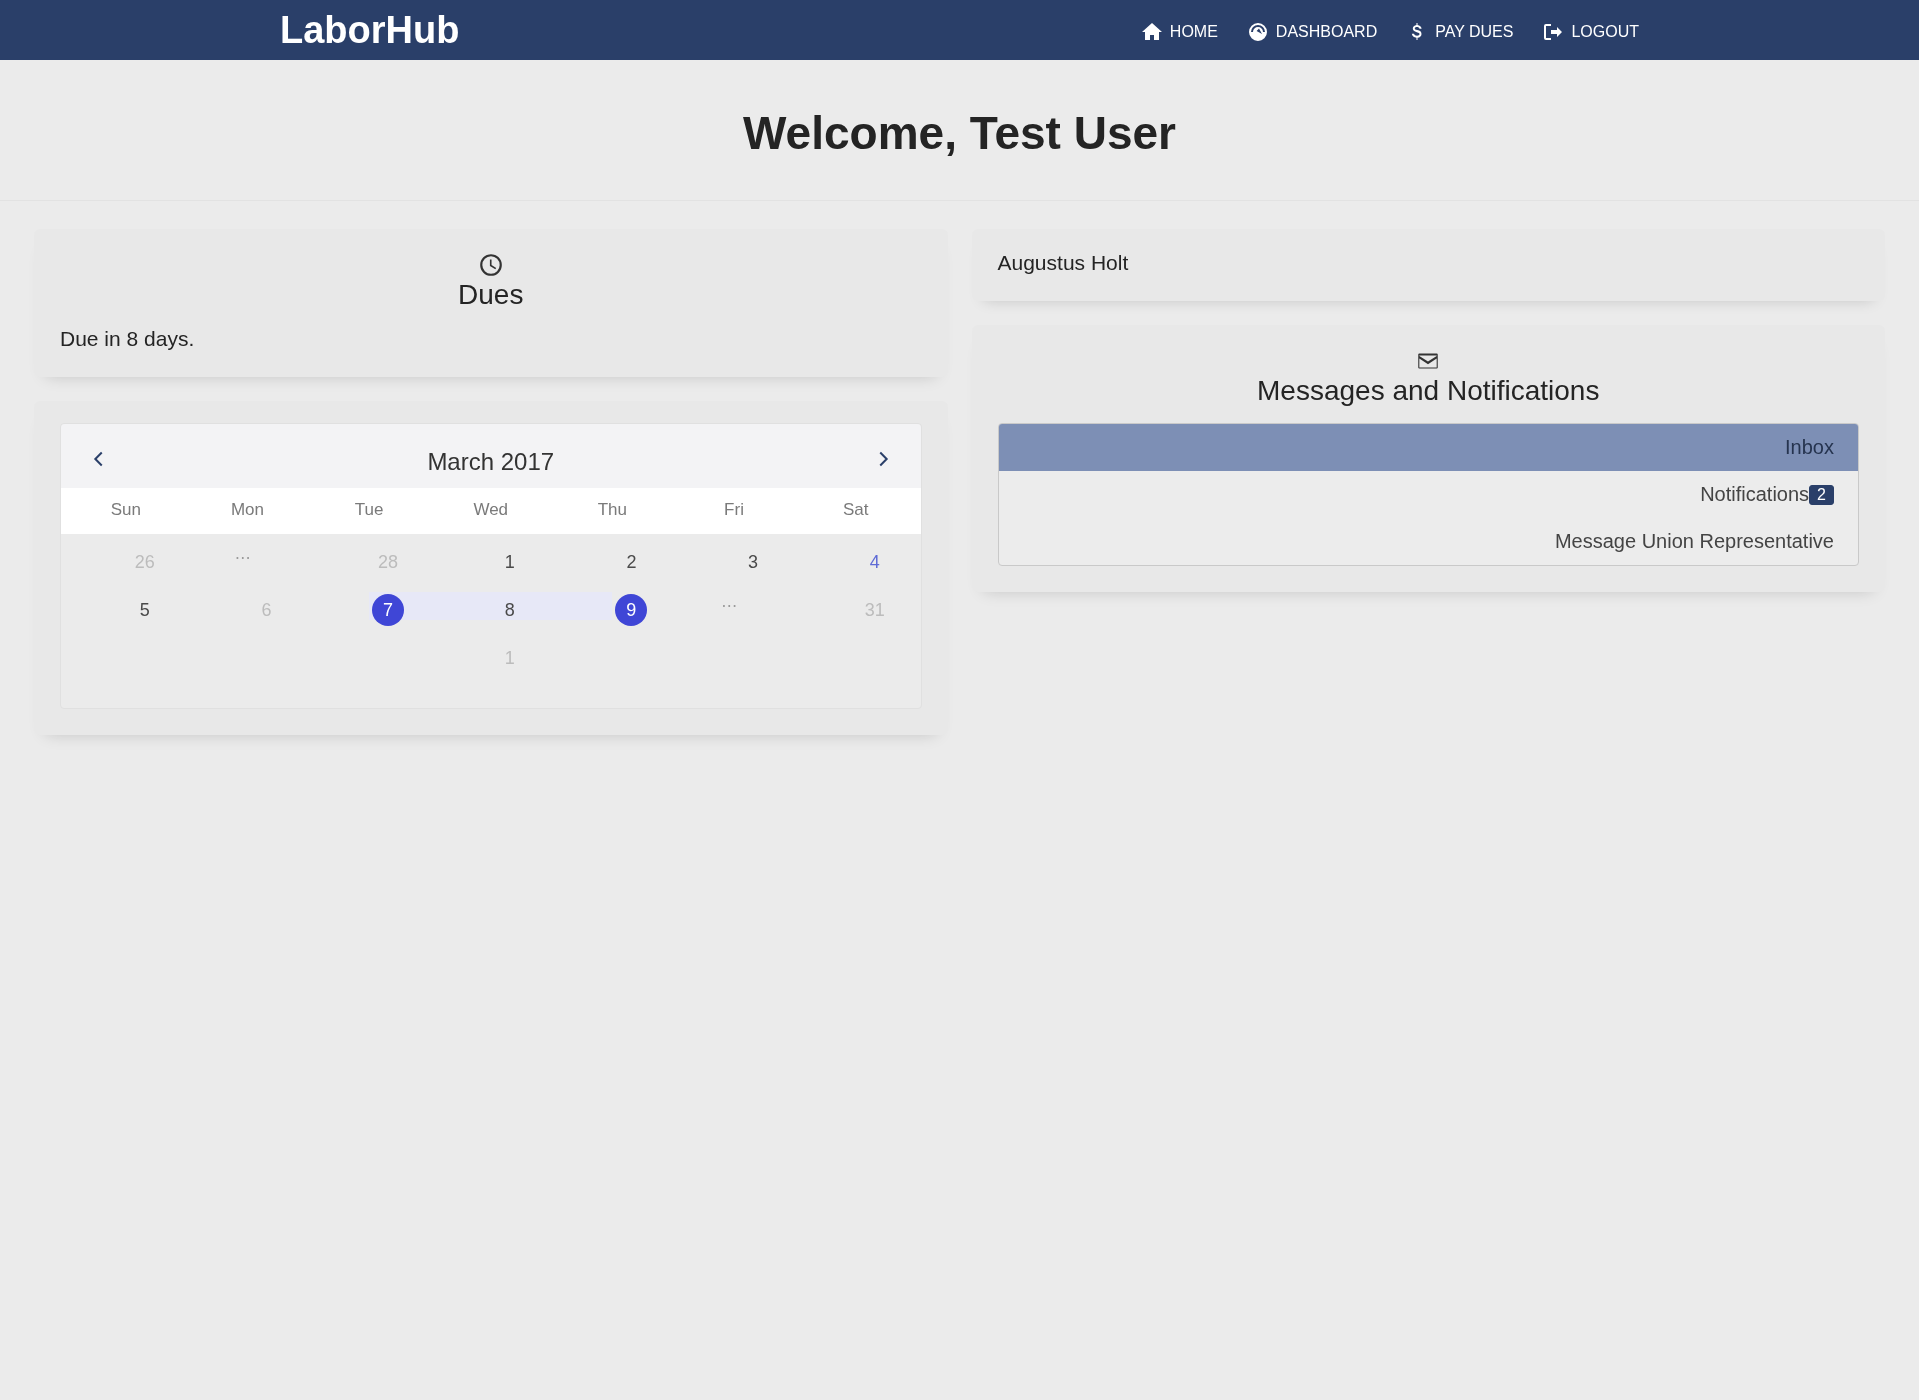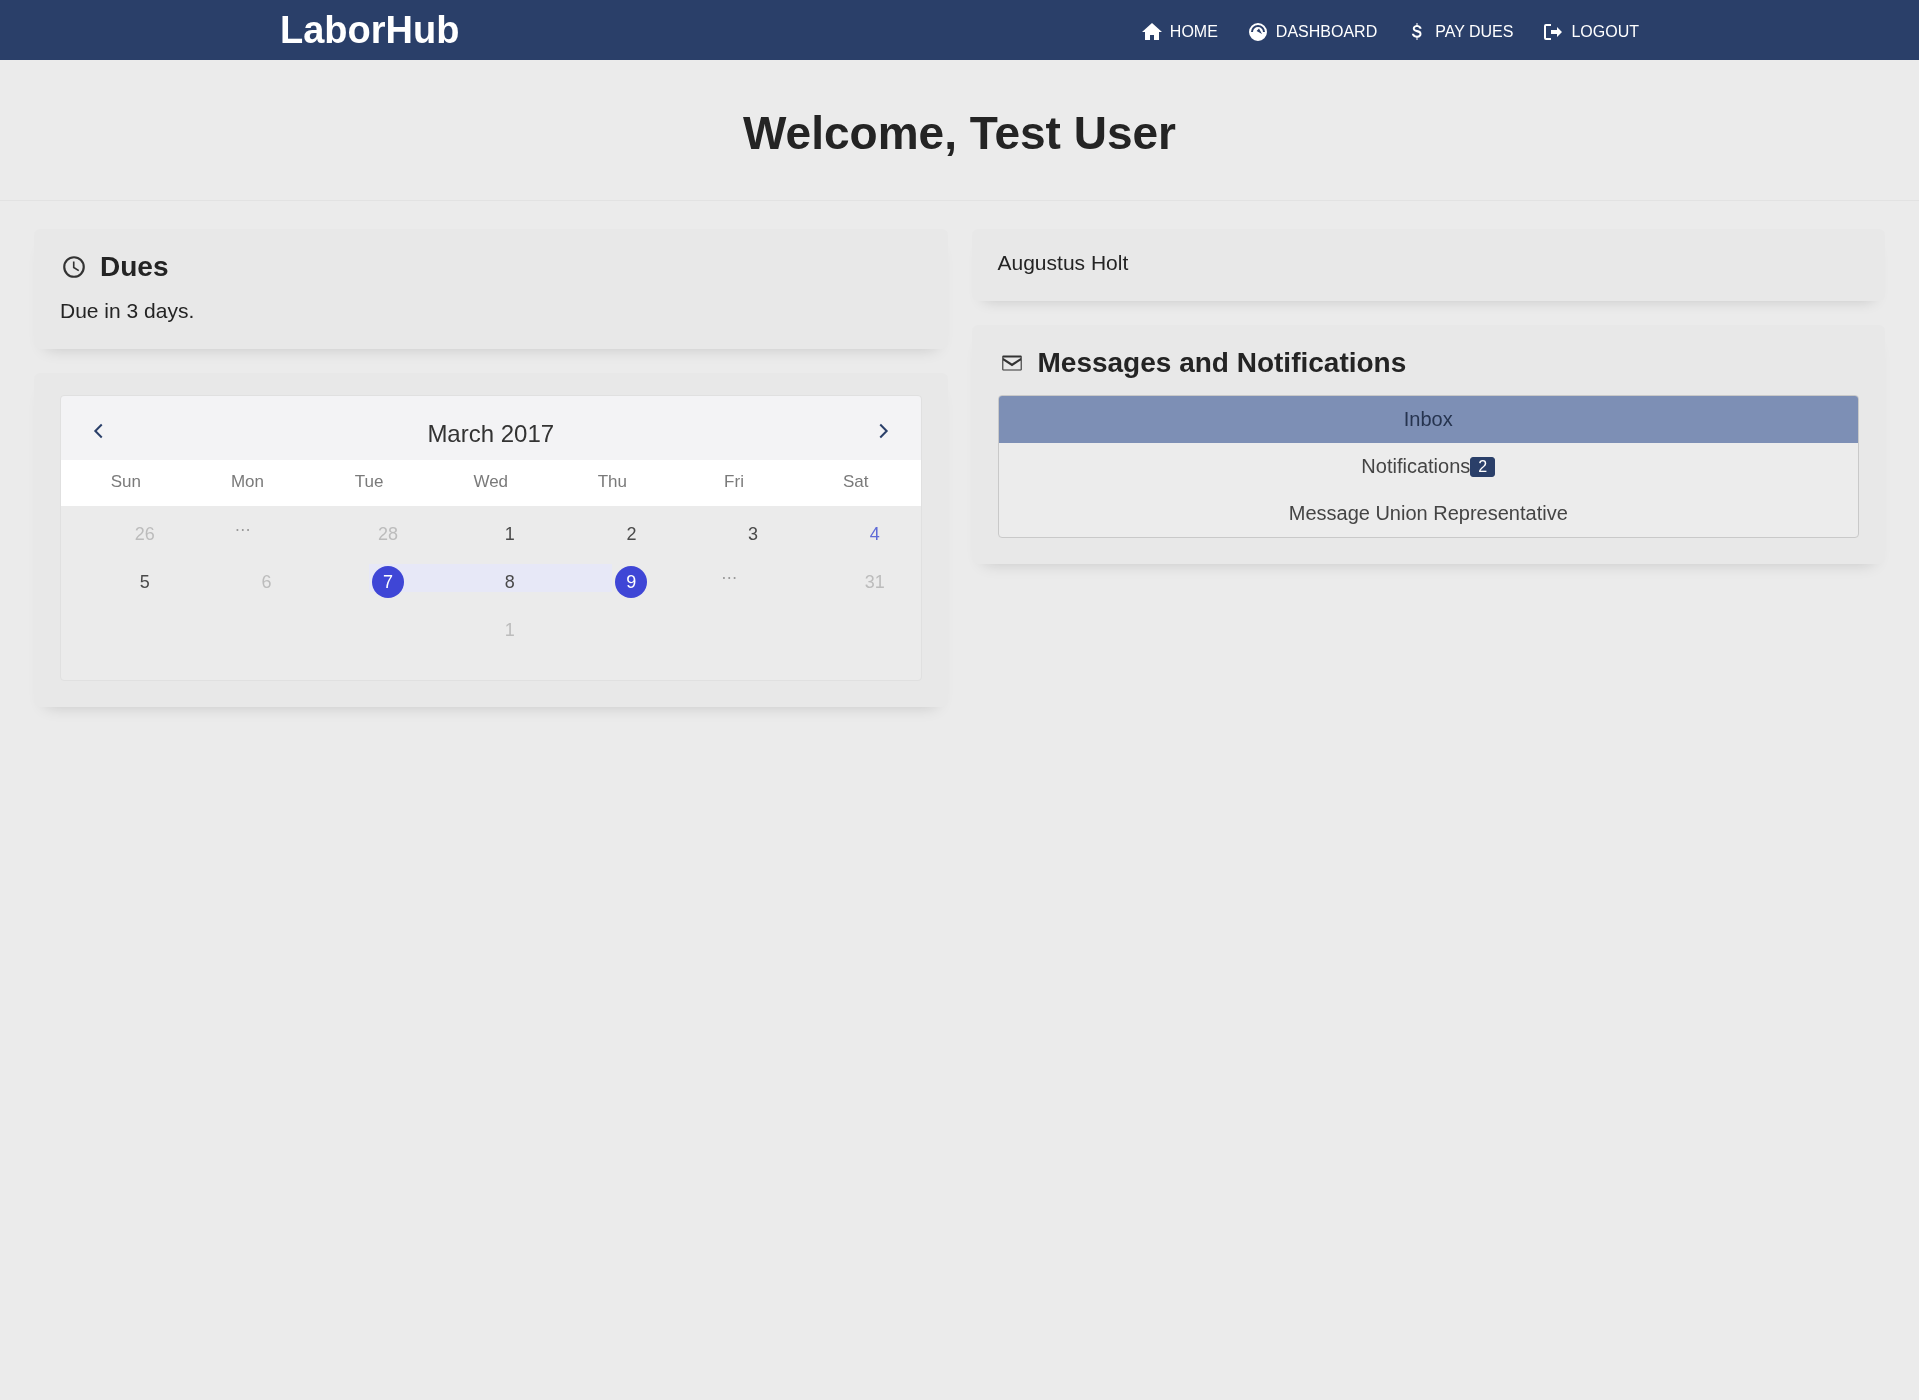--- a/index.html
+++ b/index.html
@@ -65,24 +65,24 @@
 
   .card {
     background: #e8e8e8;
     border-radius: 6px;
     padding: 22px 26px 26px;
     box-shadow: 0 10px 16px -12px rgba(0,0,0,.2);
   }
   .card-title {
     display: flex;
     align-items: center;
-    gap: 12px;
     font-size: 28px;
-    font-weight: 700;
+    font-weight: 400;
     margin-bottom: 16px;
+    flex-direction: column;
   }
   .card-title .cicon { width:28px; height:28px; display:flex; align-items:center; justify-content:center; }
   .card-title .cicon svg { width:26px; height:26px; fill:#333; }
   .card-body { font-size: 21px; }
 
   
   .calendar {
     background: #ebebeb;
     border: 1px solid #e0e0e0;
     border-radius: 4px;
@@ -154,21 +154,21 @@
     background:#ececec;
     overflow:hidden;
     margin-top:8px;
   }
   .msg-item {
     padding: 12px 24px;
     font-size: 20px;
     color:#444;
     display:flex;
     align-items:center;
-    justify-content:center;
+    justify-content:flex-end;
     cursor:pointer;
   }
   .msg-item.active {
     background:#7d8fb5;
     color:#26344f;
   }
   .badge {
     background:#2a3f69;
     color:#fff;
     font-size:16px;
@@ -226,21 +226,21 @@
 
     <div class="card">
       <div class="card-title">
         <span class="cicon">
           <svg viewBox="0 0 24 24">
               <path d="M12 2a10 10 0 1 0 0 20 10 10 0 0 0 0-20zm0 2a8 8 0 1 1 0 16 8 8 0 0 1 0-16zm.5 3h-1.5v6l5 3 .8-1.3-4.3-2.6z"></path>
             </svg>
         </span>
         <span>Dues</span>
       </div>
-      <div class="card-body">Due in 3 days.</div>
+      <div class="card-body">Due in 8 days.</div>
     </div>
 
     <div class="card">
       <div class="calendar">
         <div class="cal-header">
           <div class="cal-nav">
             <svg viewBox="0 0 24 24">
                 <polyline points="15 5 8 12 15 19"></polyline>
               </svg>
           </div>

